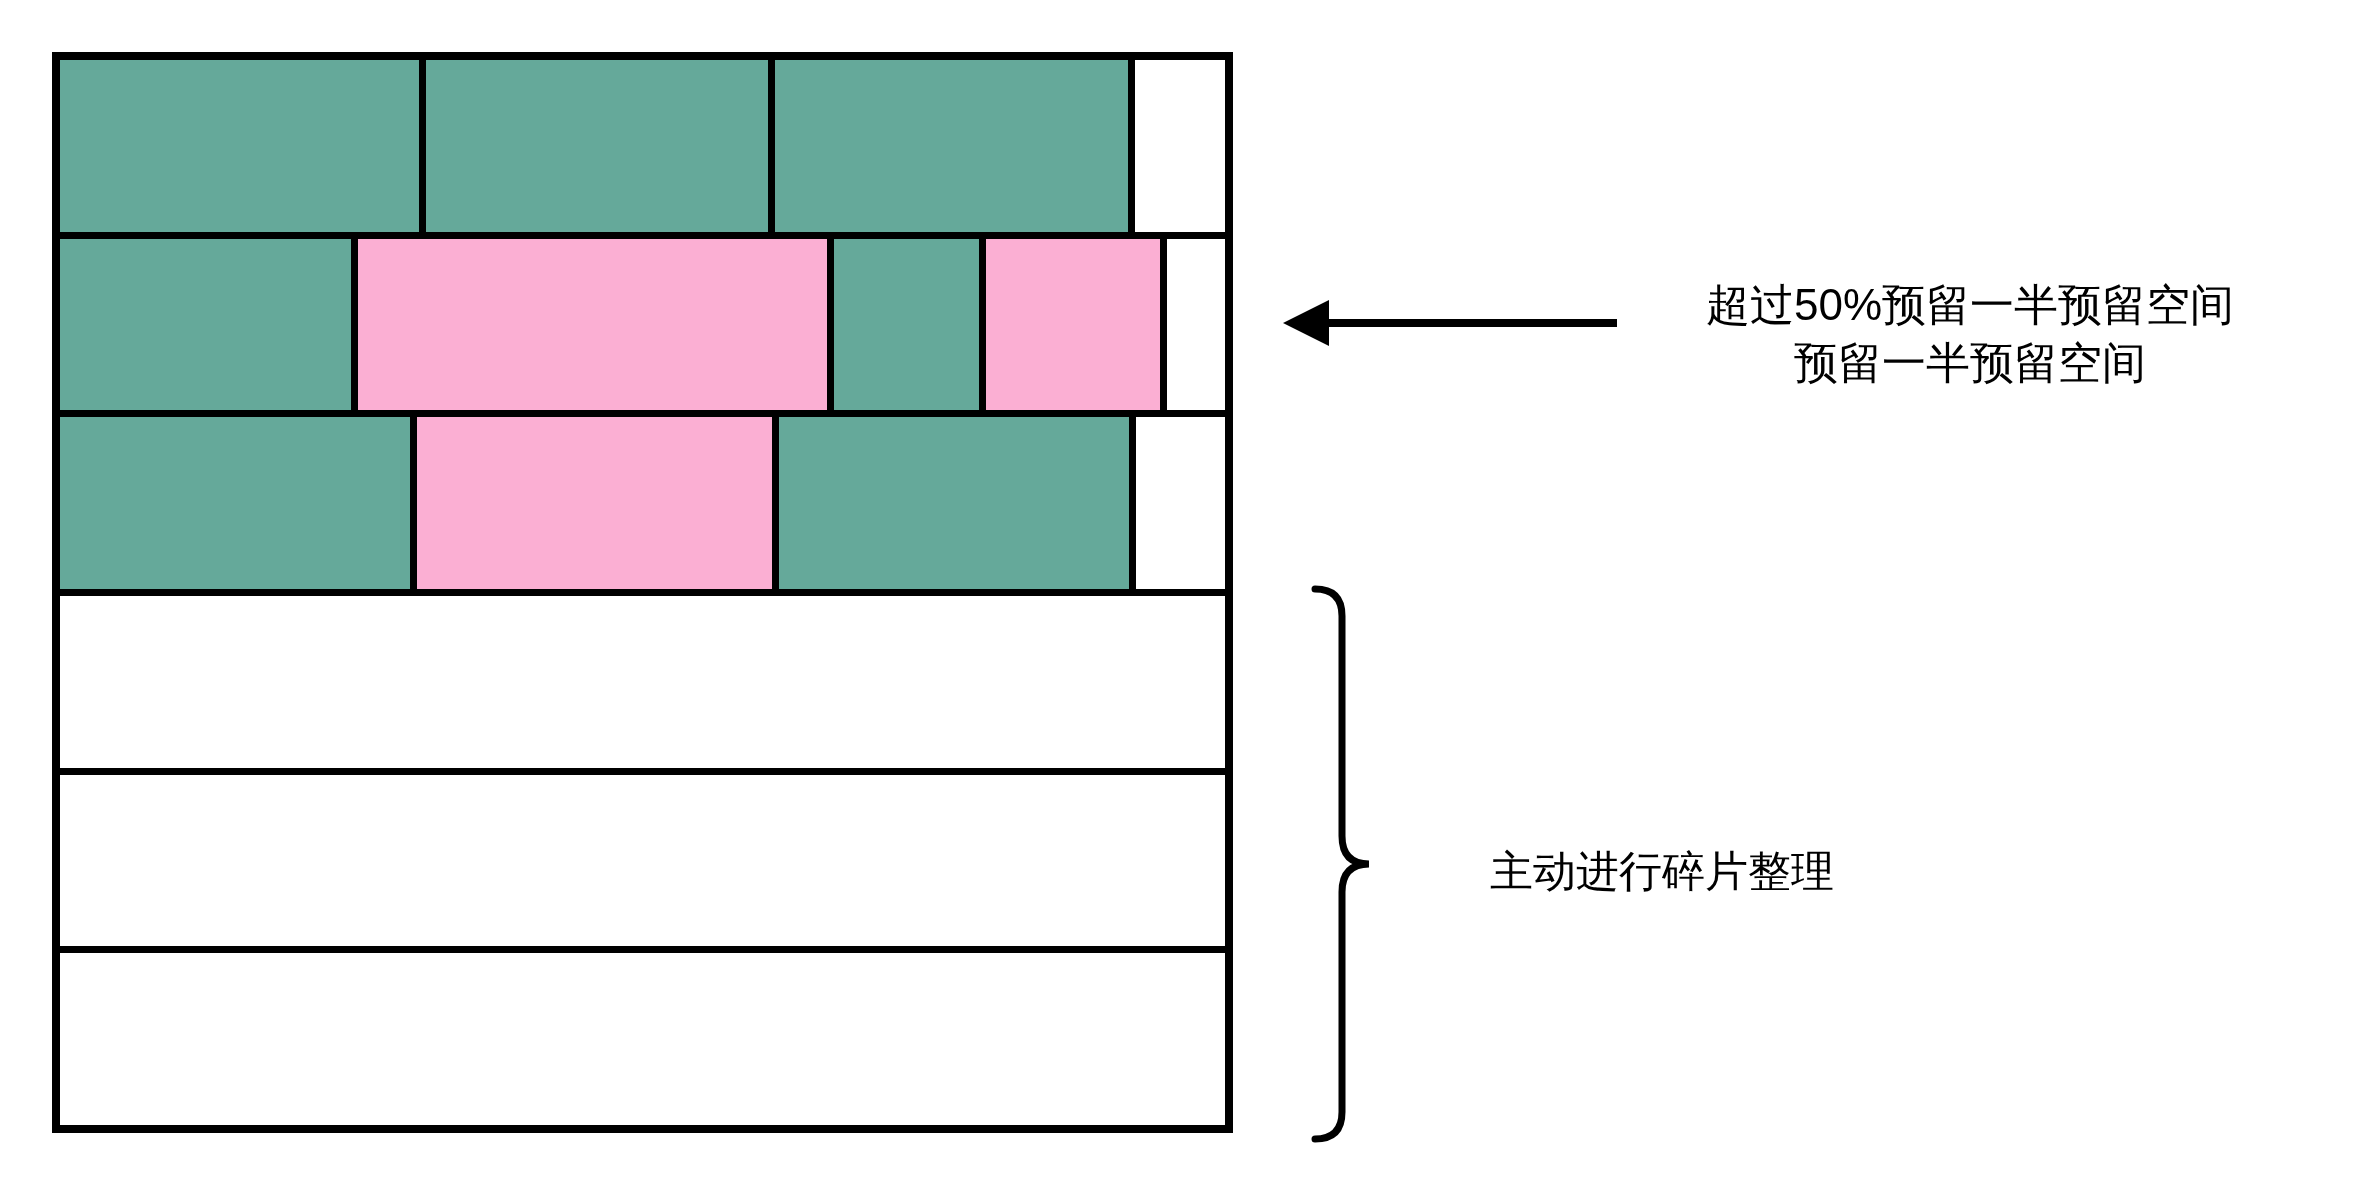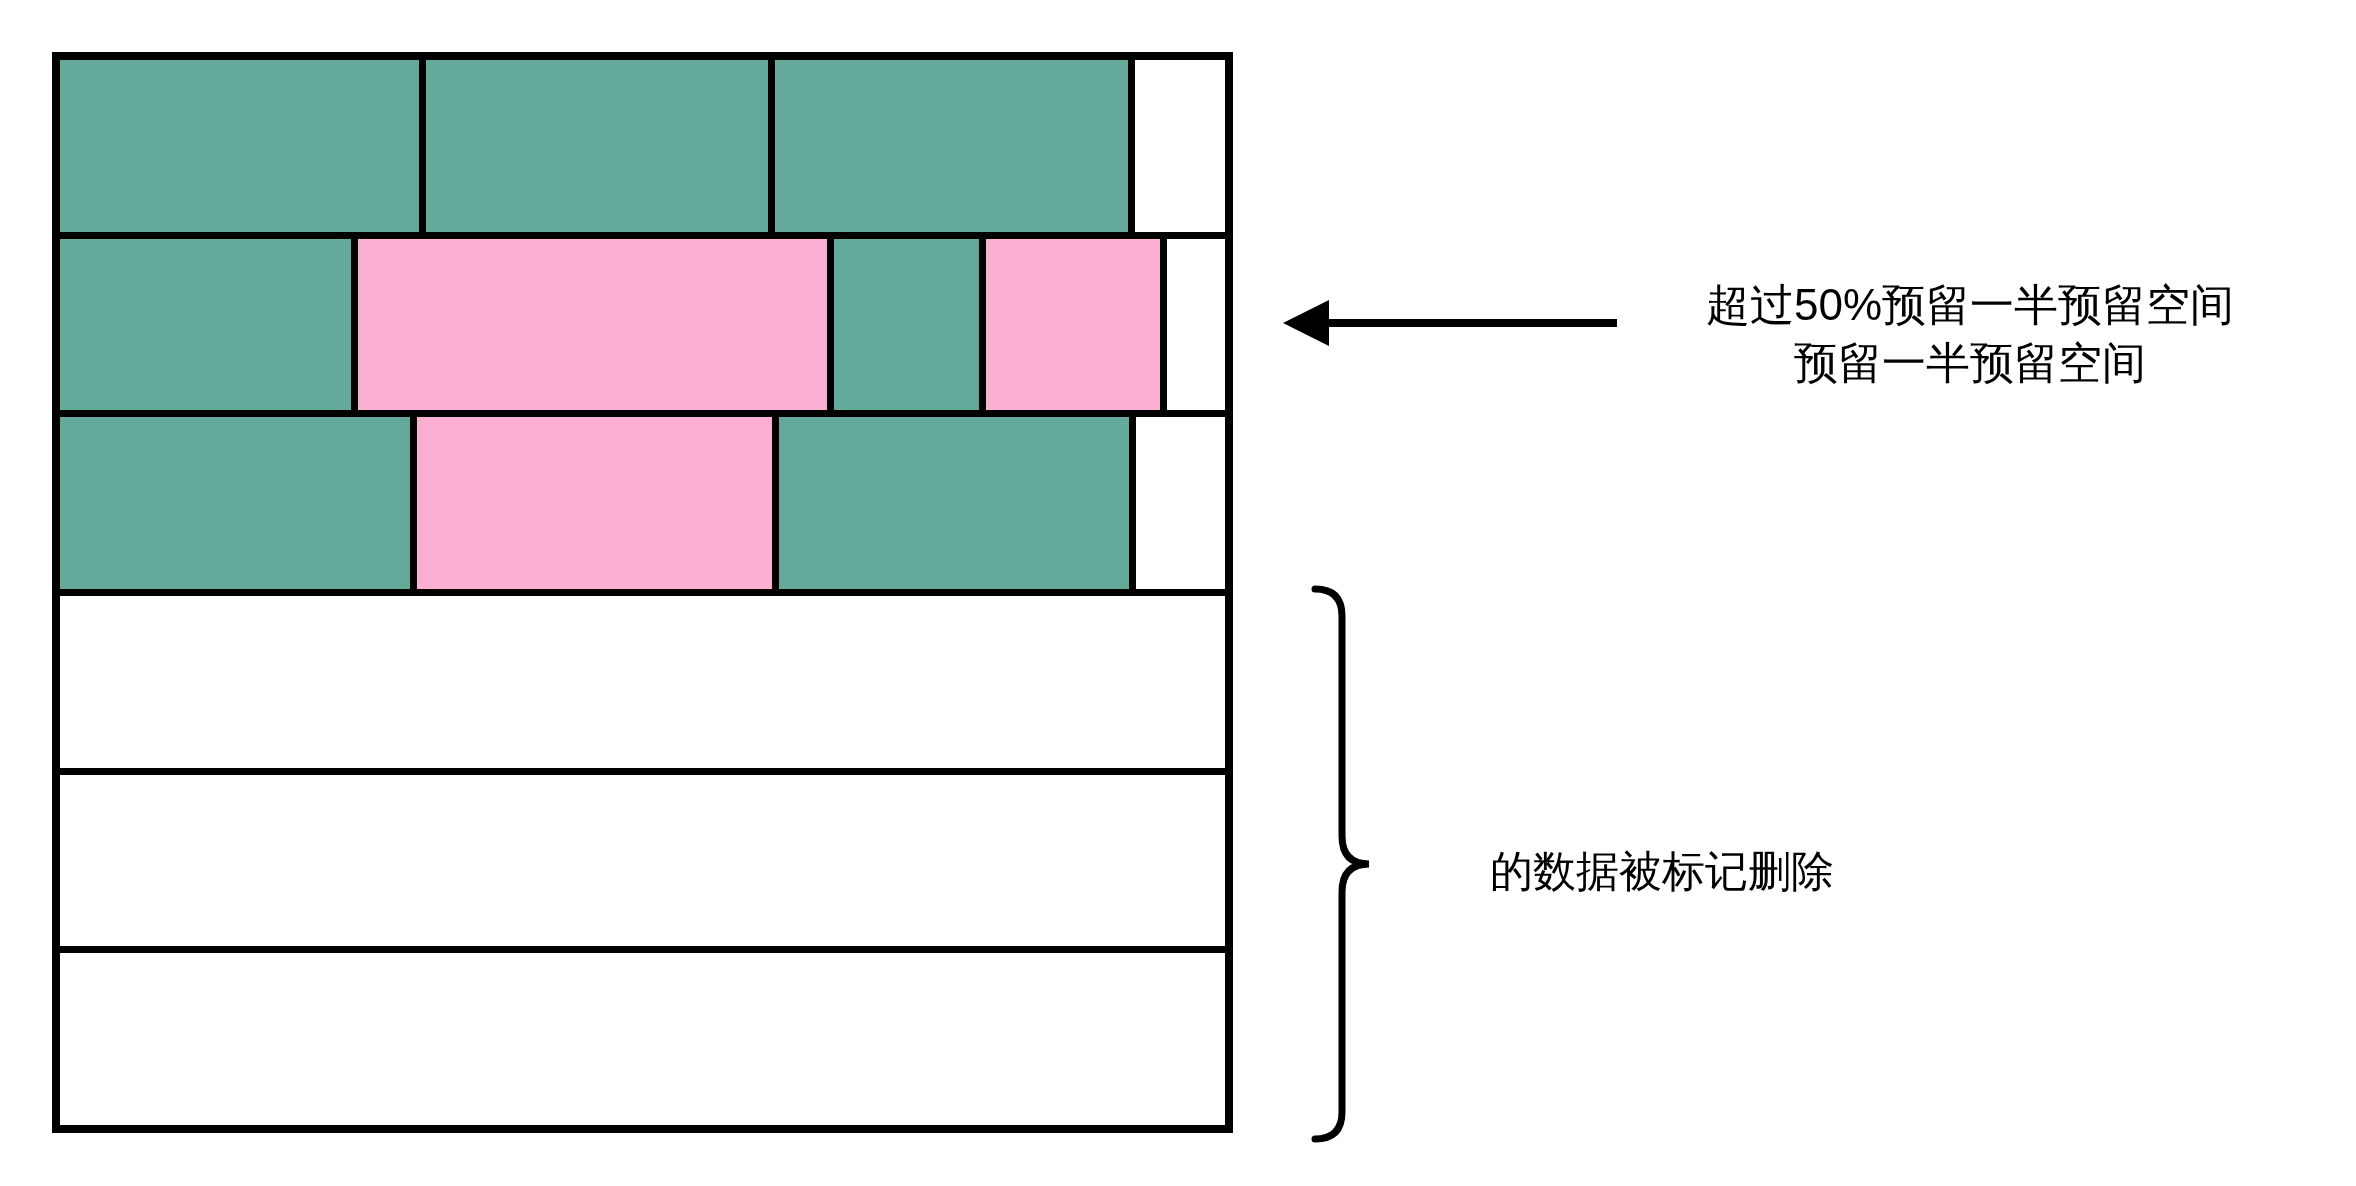--- a/index.html
+++ b/index.html
@@ -105,15 +105,15 @@
 
   <div class="arrow-label">
     <div>超过50%预留一半预留空间</div>
     <div>预留一半预留空间</div>
   </div>
 
   <svg class="brace-svg" viewBox="0 0 80 562" xmlns="http://www.w3.org/2000/svg">
     <path d="M 12 6 Q 39 6 39 33 L 39 253 Q 39 281 66 281 Q 39 281 39 309 L 39 529 Q 39 556 12 556" fill="none" stroke="#000000" stroke-width="7" stroke-linecap="round"></path>
   </svg>
 
-  <div class="brace-label">的数据被标记删除</div>
+  <div class="brace-label">主动进行碎片整理</div>
 
 </div>
 
 </body></html>

